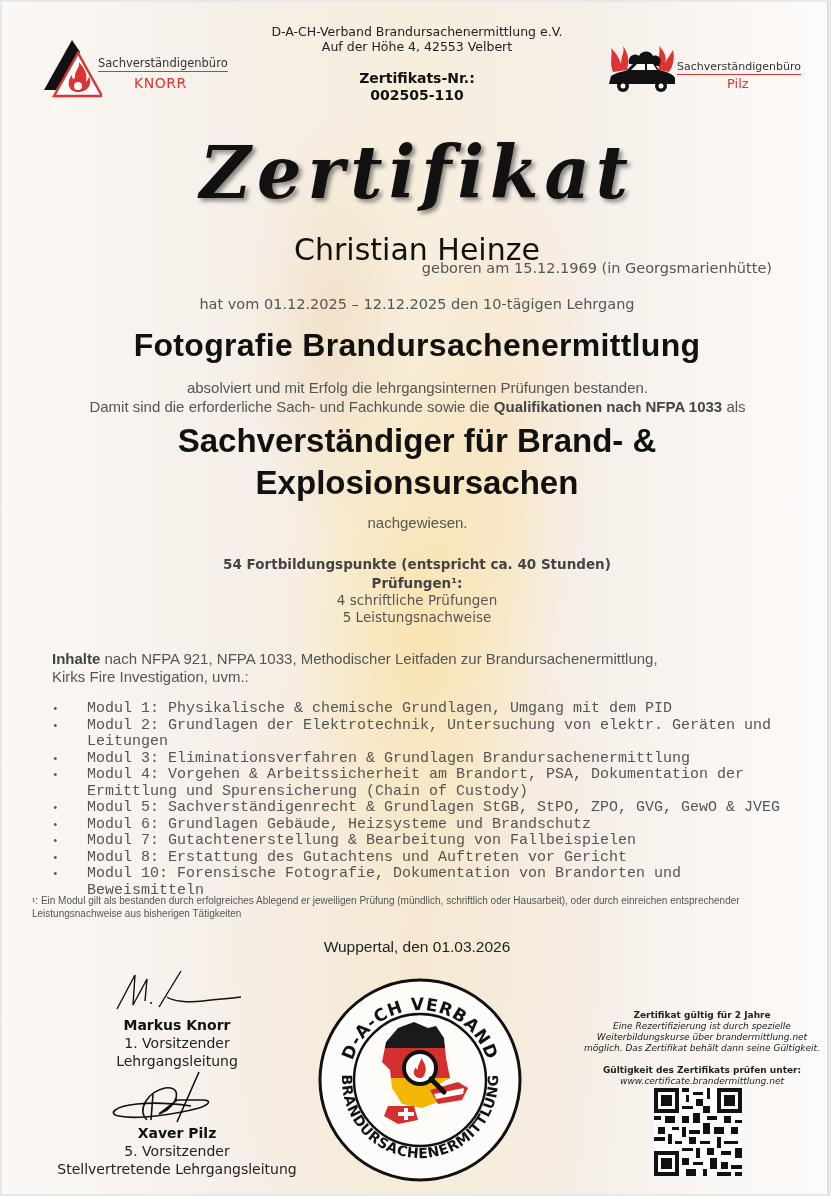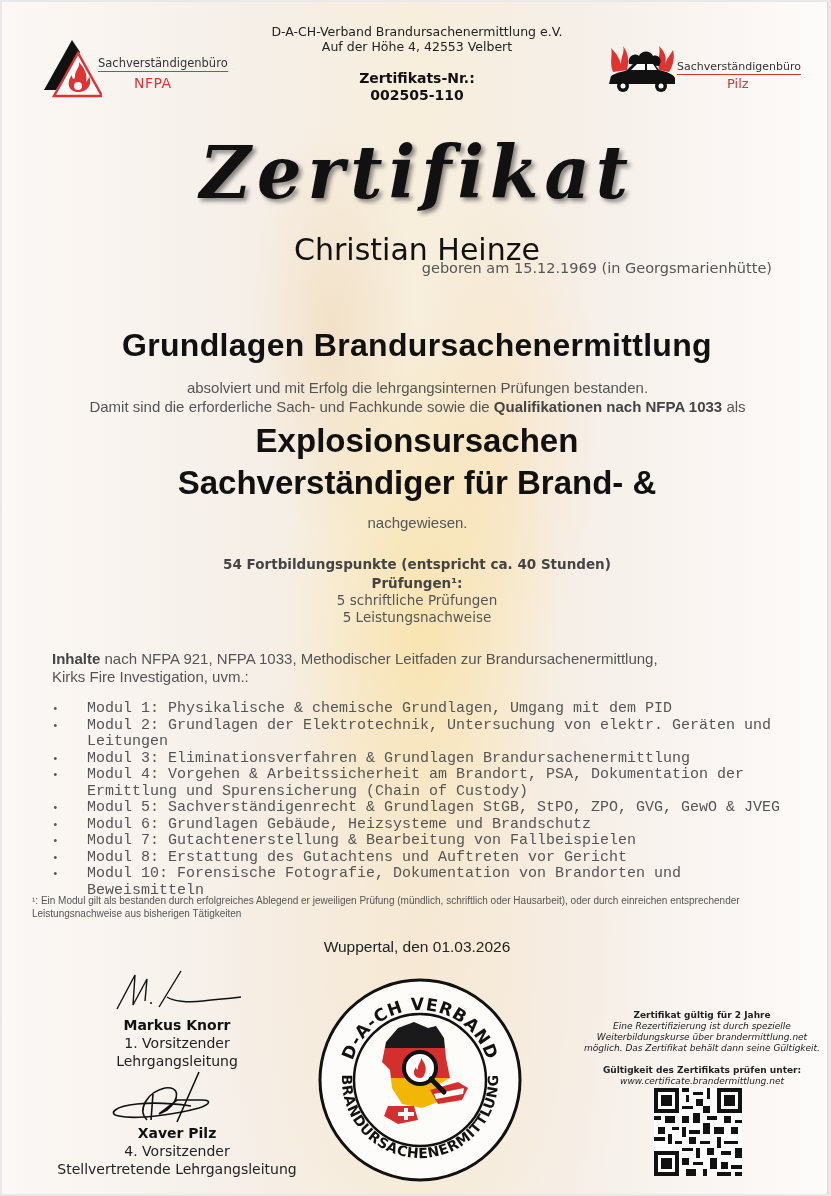--- a/index.html
+++ b/index.html
@@ -78,21 +78,21 @@
 <div class="page">
 
   <div class="abs logo-left">
     <svg width="60" height="62" viewBox="0 0 60 62">
       <polygon points="2,52 30,2 38,14 14,52" fill="#111"></polygon>
       <polygon points="12,58 36,15 60,58" fill="#fff" stroke="#d33" stroke-width="2.5"></polygon>
       <path d="M36,54 C26,54 24,44 30,37 C30,42 33,42 33,38 C33,32 38,30 37,24 C42,30 46,36 44,44 C46,42 47,40 47,38 C50,44 48,54 36,54 Z" fill="#d33"></path>
       <circle cx="36" cy="48" r="4" fill="#fff"></circle>
     </svg>
     <span class="brand">Sachverständigenbüro</span>
-    <span class="brand2">NFPA</span>
+    <span class="brand2">KNORR</span>
   </div>
 
   <div class="abs org center">
     <div>D-A-CH-Verband Brandursachenermittlung e.V.</div>
     <div>Auf der Höhe 4, 42553 Velbert</div>
   </div>
   <div class="abs certno center">
     <div>Zertifikats-Nr.:</div>
     <div>002505-110</div>
   </div>
@@ -110,37 +110,38 @@
         <circle cx="54" cy="44" r="2.5" fill="#fff"></circle>
     </svg>
     <span class="brand">Sachverständigenbüro</span>
     <span class="brand2">Pilz</span>
   </div>
 
   <div class="abs title center">Zertifikat</div>
 
   <div class="abs name center">Christian Heinze</div>
   <div class="abs sub center" style="top:256px;text-align:right;">geboren am 15.12.1969 (in Georgsmarienhütte)</div>
-
-  <div class="abs course center">Grundlagen Brandursachenermittlung</div>
+  <div class="abs sub center" style="top:292px;">hat vom 01.12.2025 – 12.12.2025 den 10-tägigen Lehrgang</div>
+
+  <div class="abs course center">Fotografie Brandursachenermittlung</div>
 
   <div class="abs stmt narrow center" style="top:376px;">absolviert und mit Erfolg die lehrgangsinternen Prüfungen bestanden.</div>
   <div class="abs stmt narrow center" style="top:395px;">
     <span>Damit sind die erforderliche Sach- und Fachkunde sowie die </span><b>Qualifikationen nach NFPA 1033</b><span> als</span>
   </div>
 
   <div class="abs qual center">
+    <div>Sachverständiger für Brand- &amp;</div>
     <div>Explosionsursachen</div>
-    <div>Sachverständiger für Brand- &amp;</div>
   </div>
   <div class="abs stmt narrow center" style="top:511px;">nachgewiesen.</div>
 
   <div class="abs pts bold center" style="top:554px;">54 Fortbildungspunkte (entspricht ca. 40 Stunden)</div>
   <div class="abs pts bold center" style="top:573px;">Prüfungen¹:</div>
-  <div class="abs pts center" style="top:590px;">5 schriftliche Prüfungen</div>
+  <div class="abs pts center" style="top:590px;">4 schriftliche Prüfungen</div>
   <div class="abs pts center" style="top:607px;">5 Leistungsnachweise</div>
 
   <div class="abs contents narrow">
     <b>Inhalte</b><span> nach NFPA 921, NFPA 1033, Methodischer Leitfaden zur Brandursachenermittlung,</span><br>
     <span>Kirks Fire Investigation, uvm.:</span>
   </div>
   <ul class="abs modules narrow">
     <li>Modul 1: Physikalische &amp; chemische Grundlagen, Umgang mit dem PID</li>
     <li>Modul 2: Grundlagen der Elektrotechnik, Untersuchung von elektr. Geräten und Leitungen</li>
     <li>Modul 3: Eliminationsverfahren &amp; Grundlagen Brandursachenermittlung</li>
@@ -167,21 +168,21 @@
     <span>Lehrgangsleitung</span>
   </div>
 
   <svg class="abs sig2" viewBox="0 0 130 58">
     <path d="M92,2 L70,52 M40,50 C30,40 40,22 58,18 C72,16 74,28 60,40 L52,44 L70,30 L96,30" fill="none" stroke="#111" stroke-width="1.6"></path>
     <path d="M96,30 C104,30 104,34 92,38 C70,44 30,50 12,46 C0,44 8,36 30,34 C50,32 70,34 84,36" fill="none" stroke="#111" stroke-width="1.6"></path>
     <path d="M44,50 L46,24" fill="none" stroke="#111" stroke-width="1.6"></path>
   </svg>
   <div class="abs signer center" style="top:1122px;">
     <b>Xaver Pilz</b><br>
-    <span>4. Vorsitzender</span><br>
+    <span>5. Vorsitzender</span><br>
     <span>Stellvertretende Lehrgangsleitung</span>
   </div>
 
   <svg class="abs seal" viewBox="0 0 204 204">
     <defs>
       <path id="arcTop" d="M32,102 A70,70 0 0 1 172,102"></path>
       <path id="arcBot" d="M24,102 A78,78 0 0 0 180,102"></path>
     </defs>
     <circle cx="102" cy="102" r="100" fill="rgba(255,255,255,0.85)" stroke="#111" stroke-width="3"></circle>
     <circle cx="102" cy="102" r="66" fill="none" stroke="#111" stroke-width="2.5"></circle>

